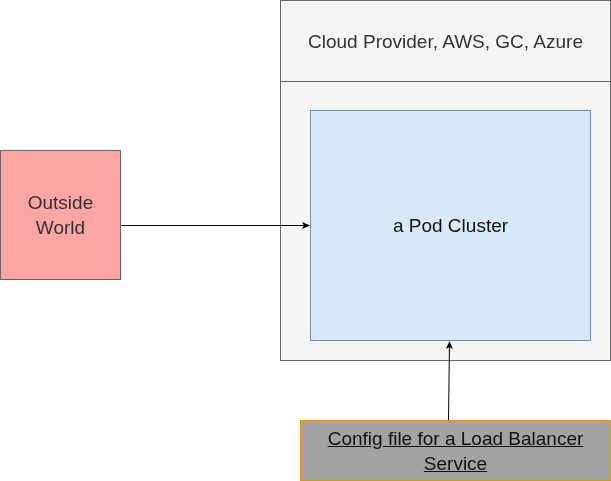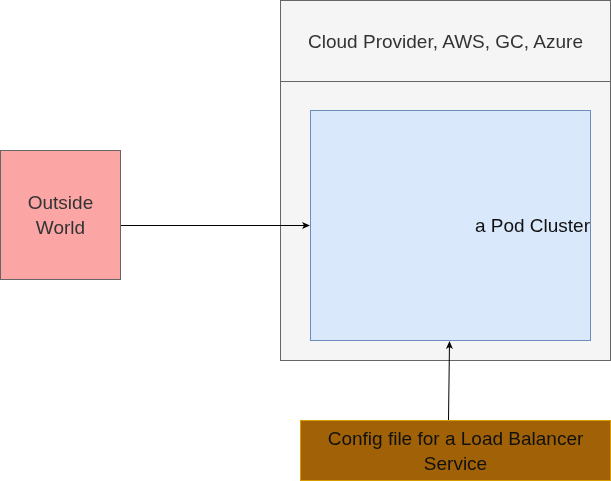--- a/index.html
+++ b/index.html
@@ -7,21 +7,21 @@
            font-family: "Liberation Sans", sans-serif; }
     .box { position: absolute; box-sizing: border-box; display: flex;
            align-items: center; justify-content: center; text-align: center;
            color: #333333; font-size: 19px; line-height: 25px; }
     #cloud { left: 280px; top: 0; width: 331px; height: 361px;
              background: #f5f5f5; border: 1px solid #666666; }
     #cloud-header { position: absolute; left: 0; top: 0; right: 0; height: 80px;
              border-bottom: 1px solid #666666; display: flex; align-items: center;
              justify-content: center; font-size: 19px; color: #333333; }
     #pod { left: 310px; top: 110px; width: 281px; height: 231px;
-           background: #dae8fc; border: 1px solid #6c8ebf; color: #111111; justify-content: flex-end; }
+           background: #dae8fc; border: 1px solid #6c8ebf; color: #111111; }
     #outside { left: 0; top: 150px; width: 121px; height: 130px;
                background: #f5f5f5; border: 1px solid #666666; }
     #config { left: 300px; top: 420px; width: 311px; height: 61px;
               background: #ffe6cc; border: 1px solid #d79b00; color: #111111; }
     svg.edges { position: absolute; left: 0; top: 0; pointer-events: none; }
   </style>
 </head>
 <body>
 
 <div class="box" id="cloud" style="background: rgb(245, 245, 245); border-color: rgb(102, 102, 102);">
@@ -29,21 +29,21 @@
 </div>
 
 <div class="box" id="pod" style="background: rgb(218, 232, 252); border-color: rgb(108, 142, 191);">
   <span>a Pod Cluster</span>
 </div>
 
 <div class="box" id="outside" style="background: #fca5a5; border-color: rgb(102, 102, 102);">
   <span style="display:block;width:80px;">Outside World</span>
 </div>
 
-<div class="box" id="config" style="background: #a16207; border-color: rgb(215, 155, 0);">
+<div class="box" id="config" style="background: #a3a3a3; border-color: rgb(215, 155, 0); text-decoration: underline;">
   <span style="display:block;width:300px;">Config file for a Load Balancer Service</span>
 </div>
 
 <svg class="edges" width="611" height="481">
   <defs>
     <marker id="arrowhead" markerWidth="8" markerHeight="8" refX="7" refY="4" orient="auto" markerUnits="userSpaceOnUse">
       <path d="M0,0.5 L8,4 L0,7.5 L2,4 Z" fill="#000000"></path>
     </marker>
   </defs>
   <line x1="121" y1="225.5" x2="309" y2="225.5" stroke="#000000" stroke-width="1" marker-end="url(#arrowhead)"></line>

